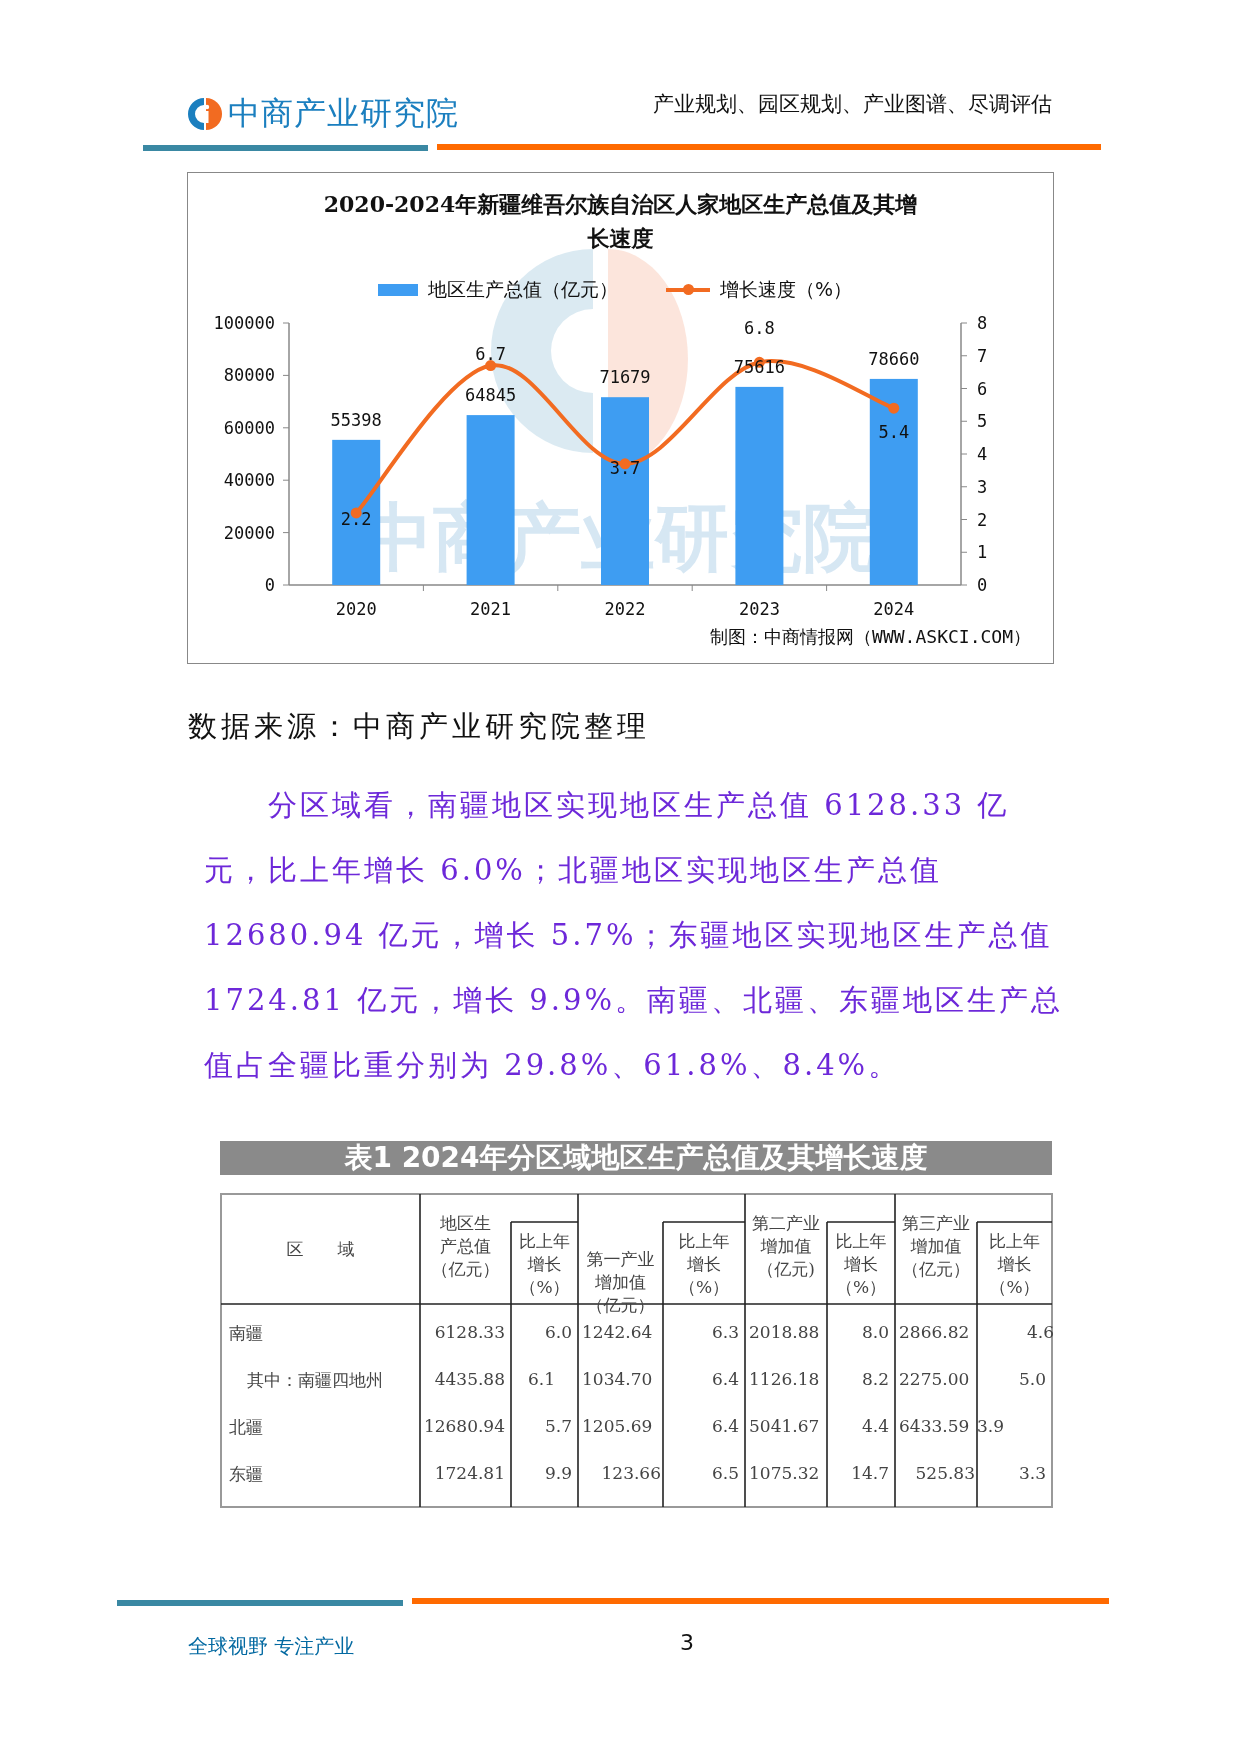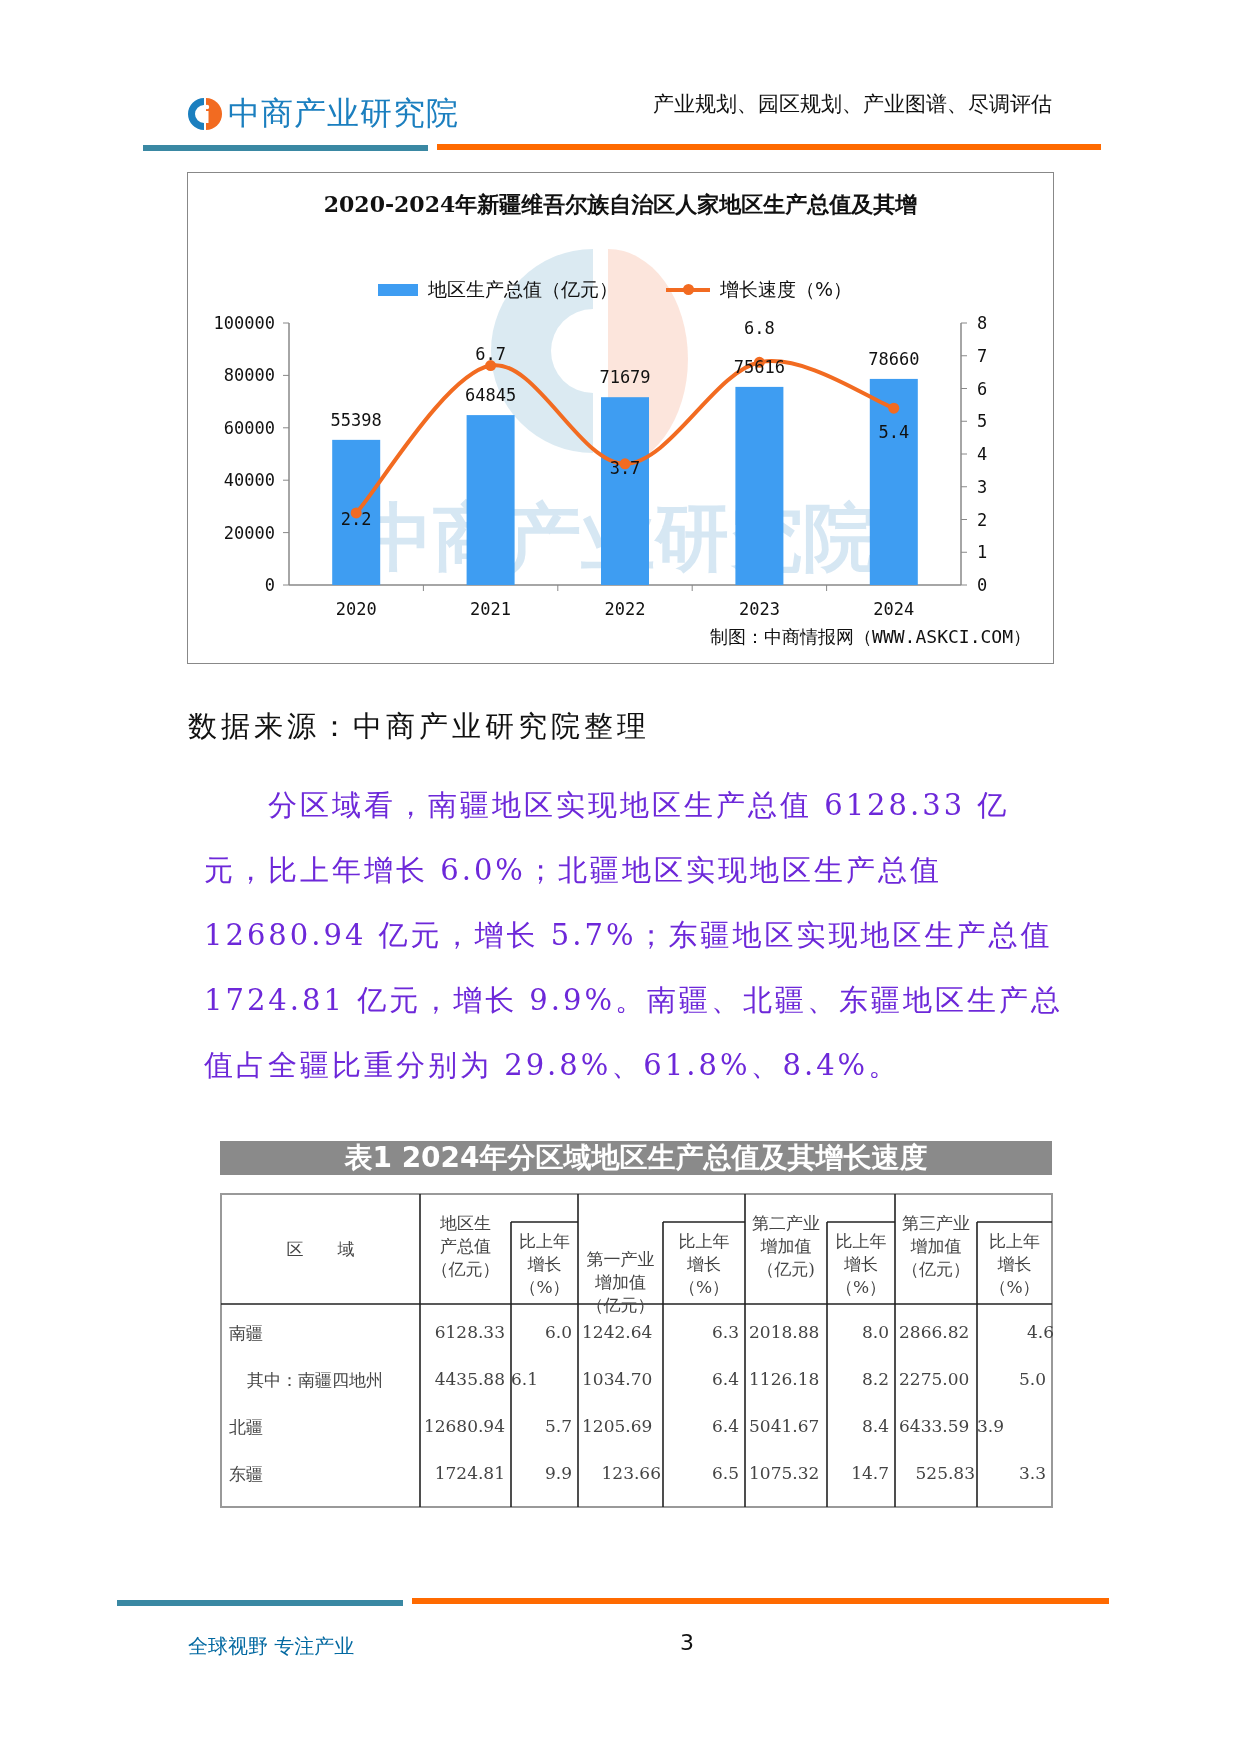--- a/index.html
+++ b/index.html
@@ -34,20 +34,21 @@
   </svg>
   <span class="logo-text">中商产业研究院</span>
 </div>
 <div class="abs tagline">产业规划、园区规划、产业图谱、尽调评估</div>
 <div class="abs rule-blue" style="left:143px; top:145px; width:285px;"></div>
 <div class="abs rule-orange" style="left:437px; top:144px; width:664px;"></div>
 
 <div class="abs chart-frame">
   <div class="abs chart-title">
     <div>2020-2024年新疆维吾尔族自治区人家地区生产总值及其增</div>
+    <div>长速度</div>
   </div>
 
   <svg class="abs" style="left:0;top:0;" width="865" height="490">
     <path d="M 405 76 A 102 102 0 1 0 405 280 L 405 220 A 42 42 0 0 1 405 136 Z" fill="#d5e6f0" opacity="0.85"></path>
     <path d="M 420 76 A 80 110 0 0 1 420 296 Z" fill="#fbe1d6" opacity="0.85"></path>
     <text x="430" y="390" text-anchor="middle" font-size="74" font-family="DejaVu Sans, sans-serif" font-weight="bold" fill="#c9dff0" opacity="0.75">中商产业研究院</text>
   </svg>
 
   <div class="abs legend">
     <span class="leg-bar"></span>
@@ -211,34 +212,34 @@
       <div class="abs" style="left: 199px; width: 85px; top: 128px; text-align: right;">6128.33</div>
       <div class="abs" style="left: 290px; width: 61px; top: 128px; text-align: right;">6.0</div>
       <div class="abs" style="left: 361px; width: 79px; top: 128px; text-align: left;">1242.64</div>
       <div class="abs" style="left: 442px; width: 76px; top: 128px; text-align: right;">6.3</div>
       <div class="abs" style="left: 528px; width: 76px; top: 128px; text-align: left;">2018.88</div>
       <div class="abs" style="left: 606px; width: 62px; top: 128px; text-align: right;">8.0</div>
       <div class="abs" style="left: 678px; width: 76px; top: 128px; text-align: left;">2866.82</div>
       <div class="abs" style="left: 756px; width: 69px; top: 128px; text-align: right; padding-left: 8px;">4.6</div>
       <div class="abs" style="left: 26px; top: 175px;">其中：南疆四地州</div>
       <div class="abs" style="left: 199px; width: 85px; top: 175px; text-align: right;">4435.88</div>
-      <div class="abs" style="left: 290px; width: 61px; top: 175px; text-align: left;">6.1</div>
+      <div class="abs" style="left: 290px; width: 61px; top: 175px; text-align: center;">6.1</div>
       <div class="abs" style="left: 361px; width: 79px; top: 175px; text-align: left;">1034.70</div>
       <div class="abs" style="left: 442px; width: 76px; top: 175px; text-align: right;">6.4</div>
       <div class="abs" style="left: 528px; width: 76px; top: 175px; text-align: left;">1126.18</div>
       <div class="abs" style="left: 606px; width: 62px; top: 175px; text-align: right;">8.2</div>
       <div class="abs" style="left: 678px; width: 76px; top: 175px; text-align: left;">2275.00</div>
       <div class="abs" style="left: 756px; width: 69px; top: 175px; text-align: right;">5.0</div>
       <div class="abs" style="left: 8px; top: 222px;">北疆</div>
       <div class="abs" style="left: 199px; width: 85px; top: 222px; text-align: right;">12680.94</div>
       <div class="abs" style="left: 290px; width: 61px; top: 222px; text-align: right;">5.7</div>
       <div class="abs" style="left: 361px; width: 79px; top: 222px; text-align: left;">1205.69</div>
       <div class="abs" style="left: 442px; width: 76px; top: 222px; text-align: right;">6.4</div>
       <div class="abs" style="left: 528px; width: 76px; top: 222px; text-align: left;">5041.67</div>
-      <div class="abs" style="left: 606px; width: 62px; top: 222px; text-align: right;">8.4</div>
+      <div class="abs" style="left: 606px; width: 62px; top: 222px; text-align: right;">4.4</div>
       <div class="abs" style="left: 678px; width: 76px; top: 222px; text-align: left;">6433.59</div>
       <div class="abs" style="left: 756px; width: 69px; top: 222px; ">3.9</div>
       <div class="abs" style="left: 8px; top: 269px;">东疆</div>
       <div class="abs" style="left: 199px; width: 85px; top: 269px; text-align: right;">1724.81</div>
       <div class="abs" style="left: 290px; width: 61px; top: 269px; text-align: right;">9.9</div>
       <div class="abs" style="left: 361px; width: 79px; top: 269px; text-align: right;">123.66</div>
       <div class="abs" style="left: 442px; width: 76px; top: 269px; text-align: right;">6.5</div>
       <div class="abs" style="left: 528px; width: 76px; top: 269px; text-align: left;">1075.32</div>
       <div class="abs" style="left: 606px; width: 62px; top: 269px; text-align: right;">14.7</div>
       <div class="abs" style="left: 678px; width: 76px; top: 269px; text-align: right;">525.83</div>

